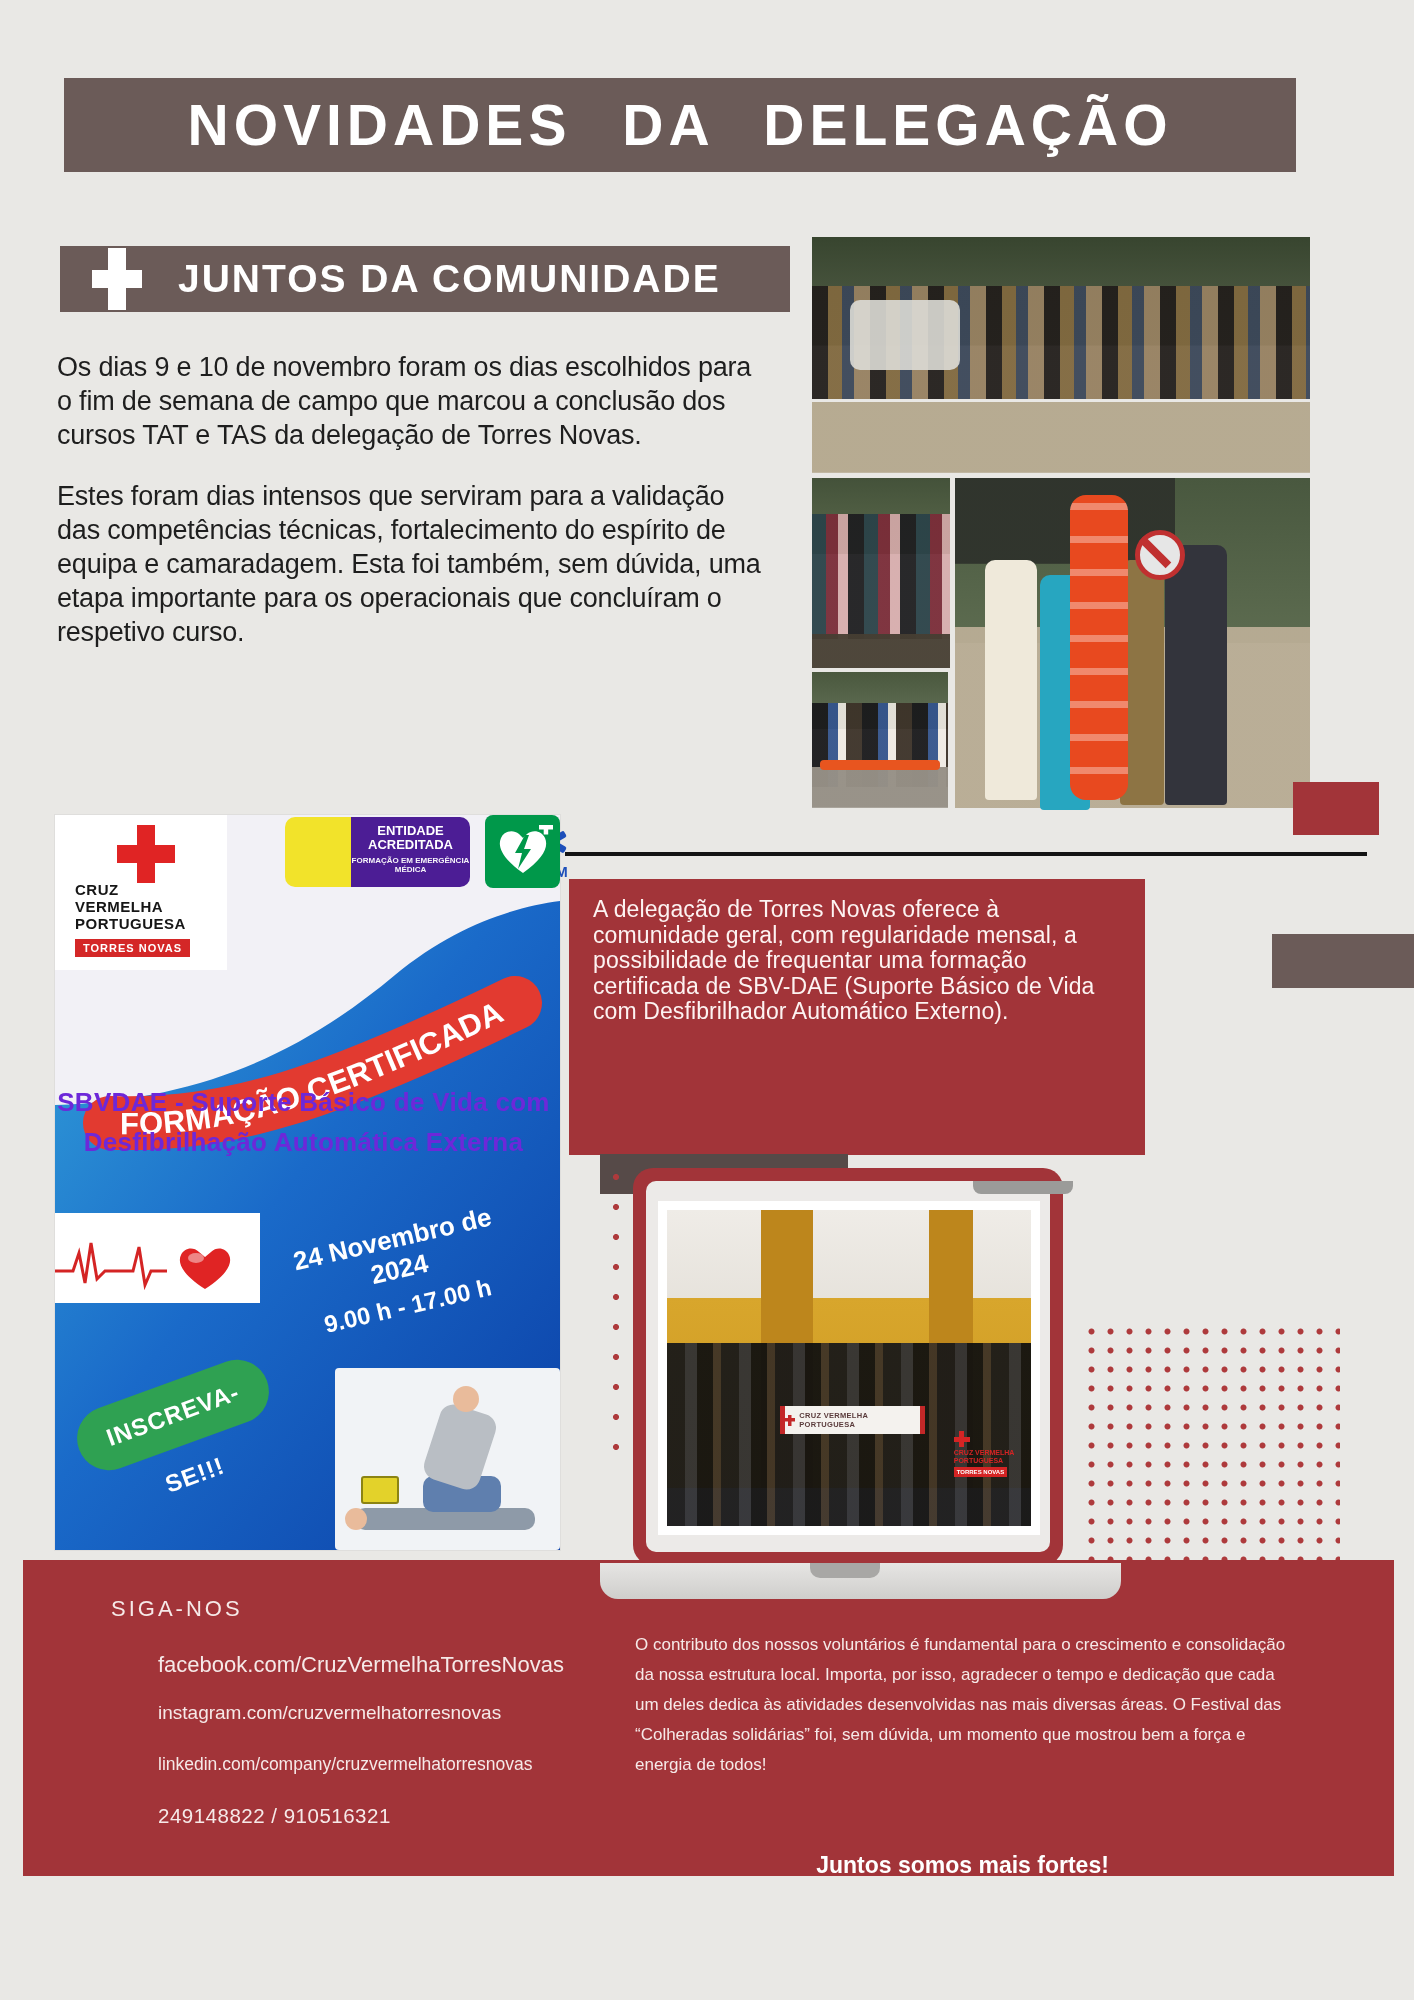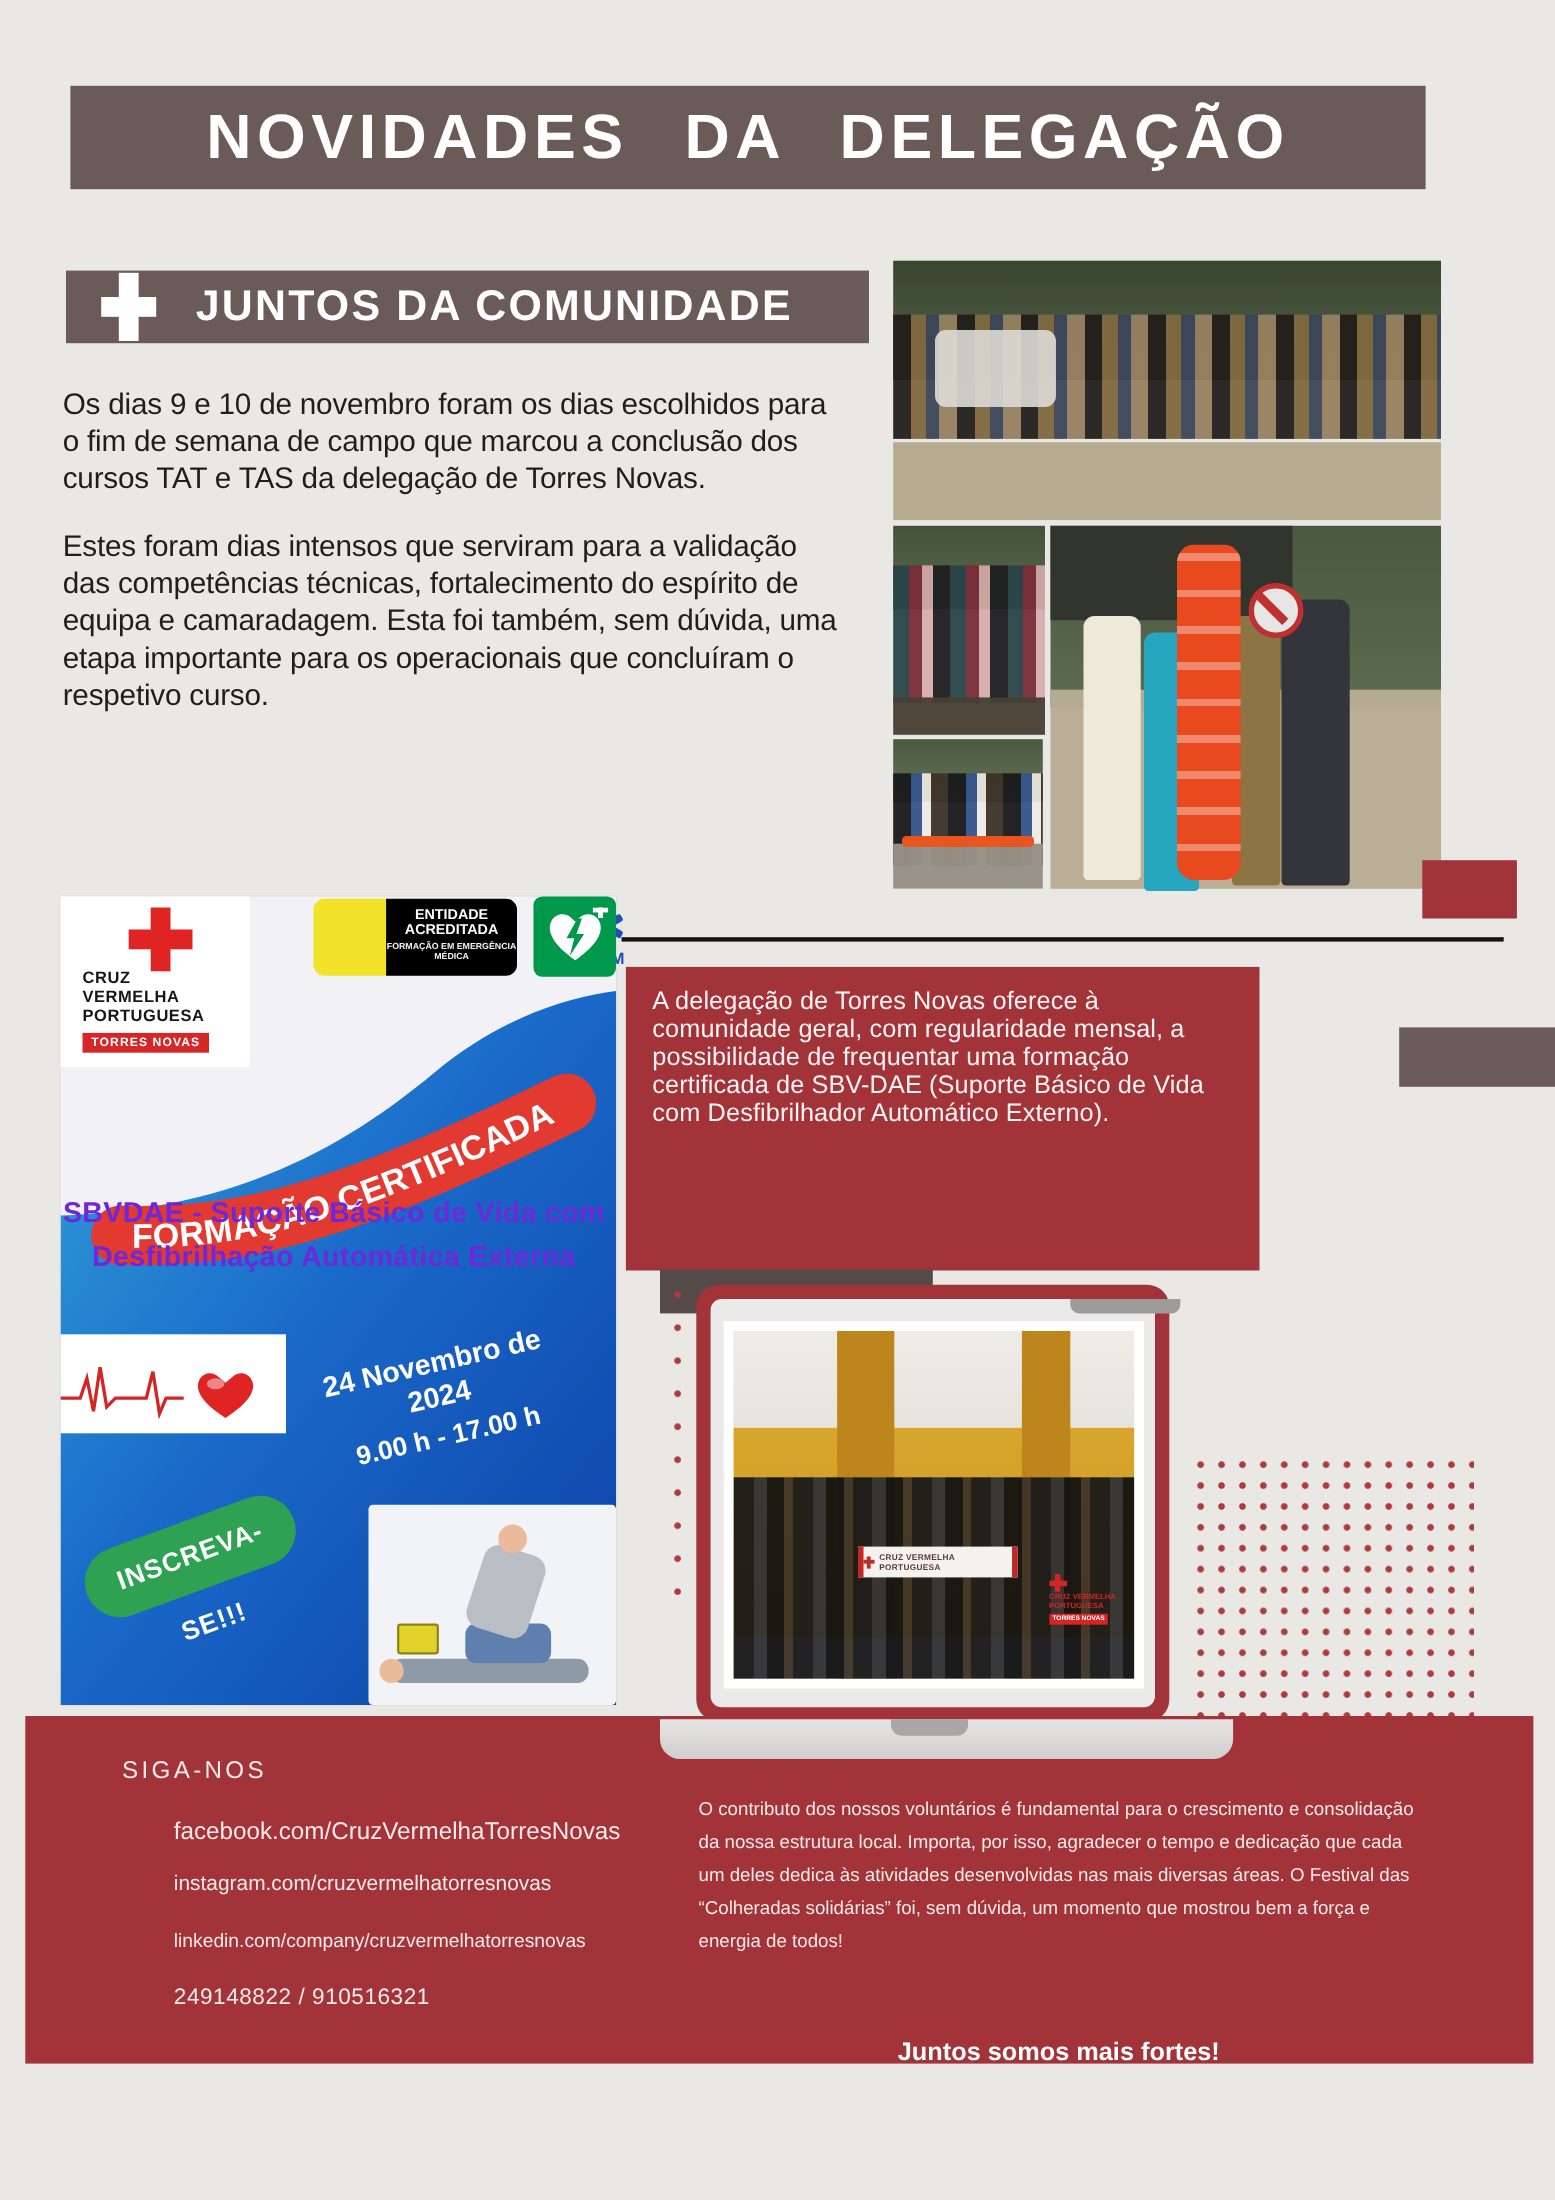--- a/index.html
+++ b/index.html
@@ -69,21 +69,21 @@
   .cvp-cross .h{left:62px;top:30px;width:58px;height:18px;}
   .cvp-name{left:20px;top:66px;width:120px;font-weight:800;font-size:15px;line-height:17px;color:#161616;letter-spacing:.5px;}
   .cvp-badge{left:20px;top:124px;background:#d42727;color:#fff;font-weight:700;font-size:11px;
              padding:3px 8px;letter-spacing:1px;}
   .inem-y{left:230px;top:2px;width:66px;height:70px;background:#f2e32a;border-radius:10px 0 0 10px;}
   .inem-label{left:238px;top:46px;width:52px;text-align:center;color:#1d4fba;font-weight:800;font-size:15px;}
   .star{left:248px;top:8px;width:34px;height:34px;}
   .star i{position:absolute;left:14px;top:0;width:7px;height:34px;background:#1d4fba;border-radius:2px;}
   .star i:nth-child(2){transform:rotate(60deg);}
   .star i:nth-child(3){transform:rotate(120deg);}
-  .inem-b{left:296px;top:2px;width:119px;height:70px;background:#000000;border-radius:0 10px 10px 0;color:#fff;text-align:center;}
+  .inem-b{left:296px;top:2px;width:119px;height:70px;background:#4c1d95;border-radius:0 10px 10px 0;color:#fff;text-align:center;}
   .inem-b .t1{margin-top:7px;font-weight:800;font-size:13px;line-height:14px;}
   .inem-b .t2{margin-top:4px;font-size:8px;line-height:9px;font-weight:700;opacity:.95;}
   .aed{left:430px;top:0;width:75px;height:73px;background:#00984a;border-radius:8px;}
   .aed svg{position:absolute;left:8px;top:10px;}
   .ribbon-svg{left:15px;top:160px;}
   .course{left:0;width:497px;text-align:center;color:#6d28d9;font-weight:700;font-size:26px;letter-spacing:.3px;}
   .course.l1{top:272px;}
   .course.l2{top:312px;}
   .ekg-box{left:0;top:398px;width:205px;height:90px;background:#fff;}
   .date-block{left:225px;top:408px;width:240px;transform:rotate(-13deg);color:#fff;font-weight:700;text-align:center;}

